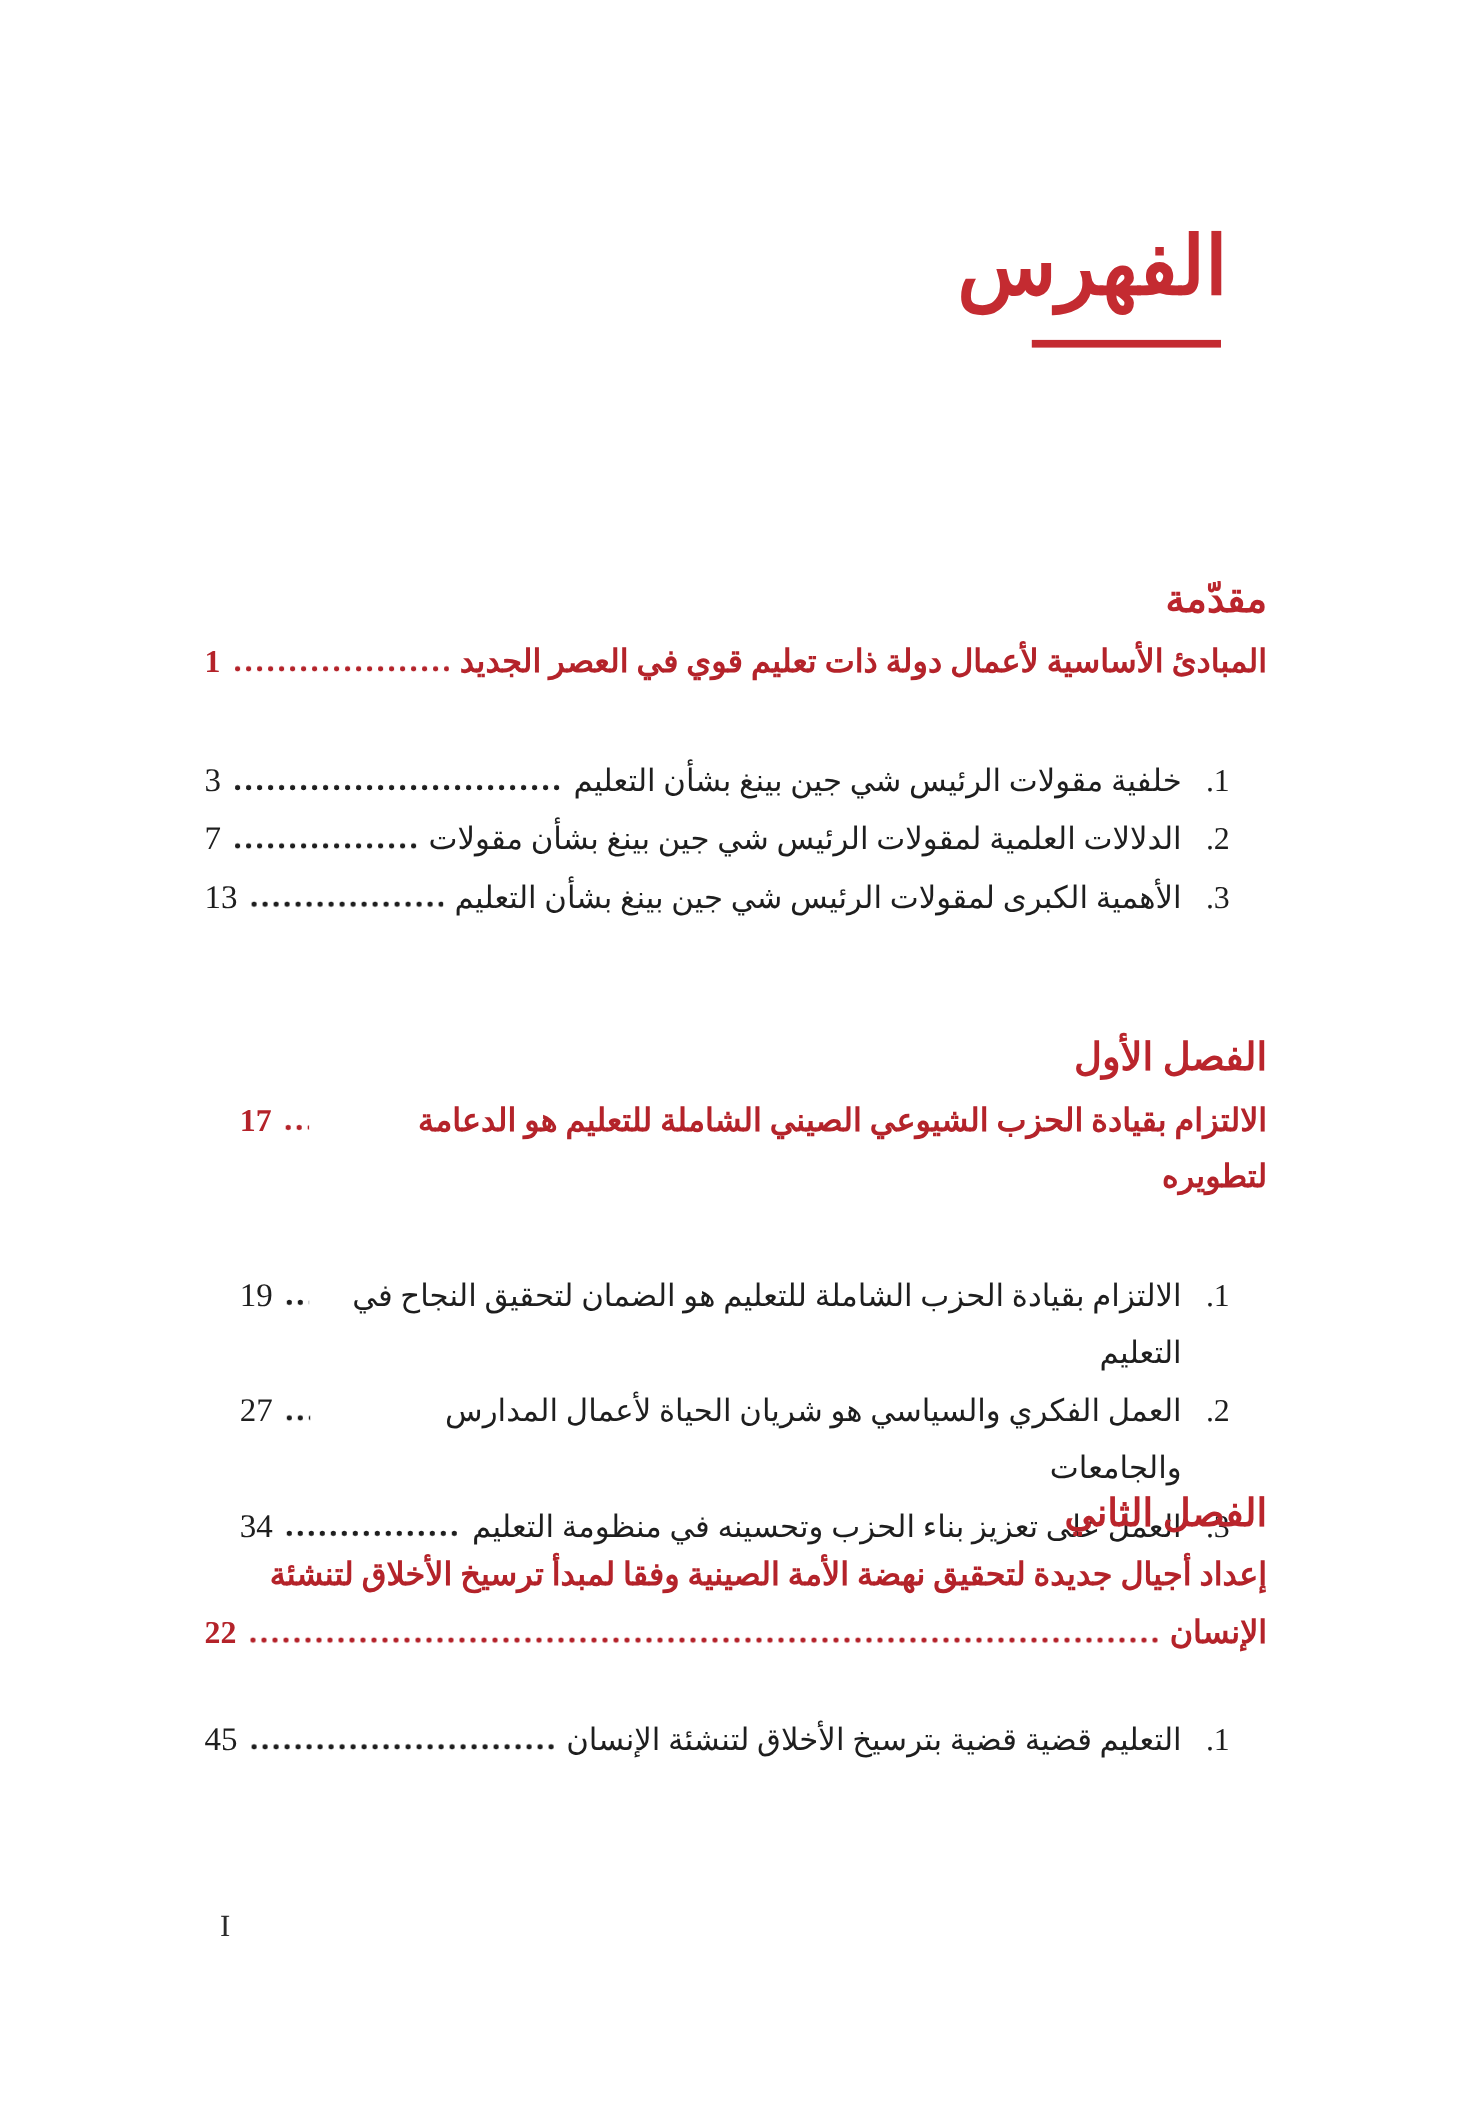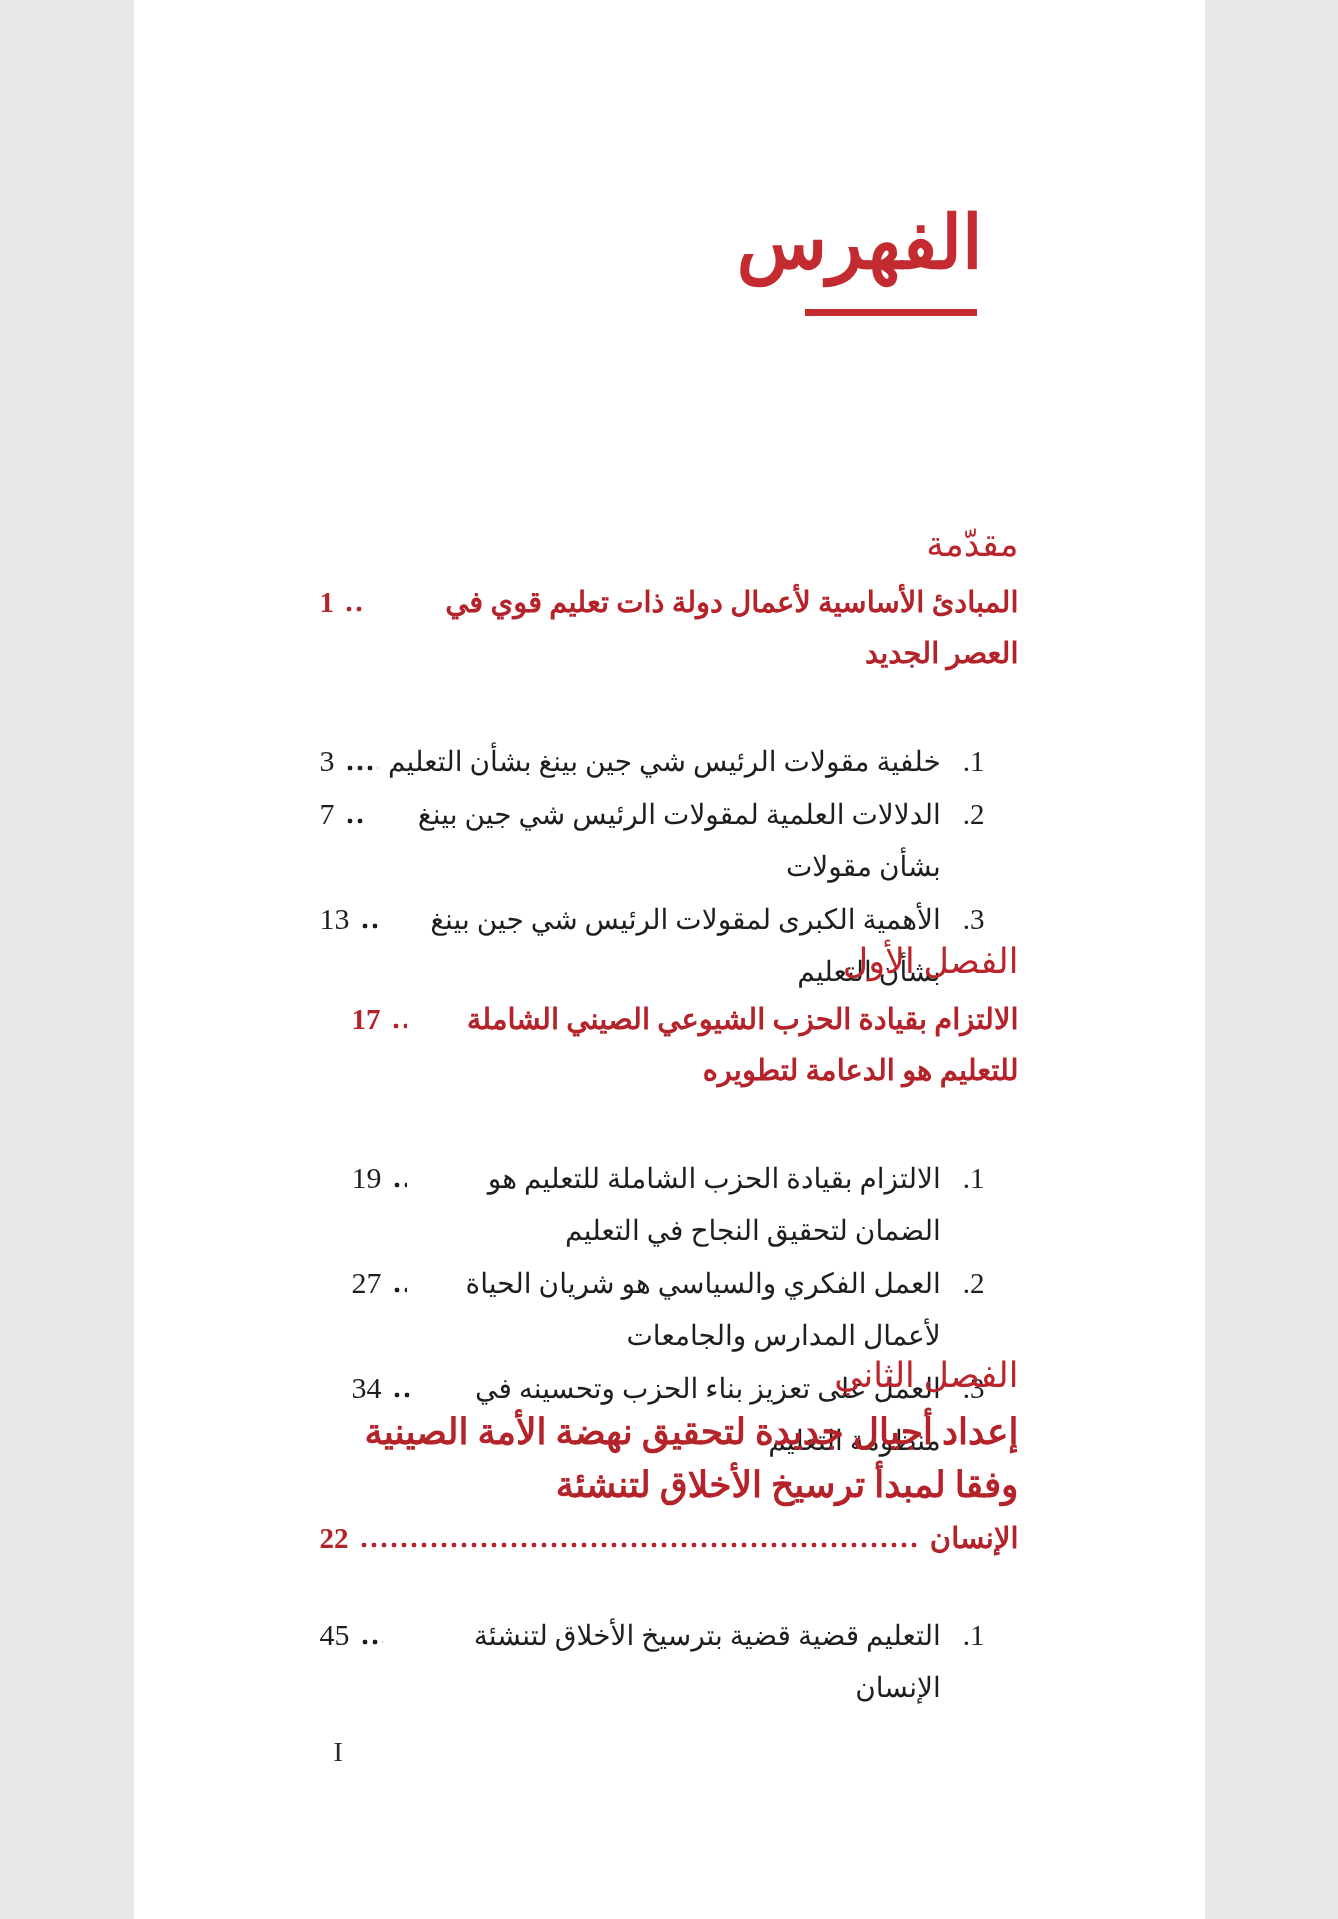--- a/index.html
+++ b/index.html
@@ -1,18 +1,18 @@
 <!DOCTYPE html>
 <html lang="ar" style="--title-red: #c42b31; --heading-red: #ba252c; --entry-red: #b4232a;"><head>
 <meta charset="utf-8">
 <style>
   html,body{margin:0;padding:0;background:#e8e8e8;}
   .page{
     position:relative;
-    width:1071px;height:1919px;
+    width:1338px;height:1919px;
     margin:0 auto;
     background:#ffffff;
     overflow:hidden;
     font-family:"Liberation Serif","DejaVu Serif",serif;
     color:#1e1e1e;
   }
   
   .doc-title{
     position:absolute;top:188px;right:222px;
     font-size:74px;line-height:110px;font-weight:700;
@@ -24,36 +24,36 @@
     position:absolute;top:309px;right:228px;
     width:172px;height:7px;
     background:var(--title-red);
   }
   
   .section{position:absolute;left:186px;right:186px;direction:rtl;}
   .sec-intro{top:519px;}
   .sec-ch1{top:936px;margin-left:32px;}
   .sec-ch2{top:1350px;}
   .section-heading{
-    font-size:35px;line-height:52px;font-weight:400;
+    font-size:35px;line-height:52px;font-weight:700;
     color:var(--heading-red);
     text-align:right;
   }
   
   .toc-row{
     display:flex;direction:rtl;align-items:baseline;
   }
   .entry-row{
     margin-top:6px;
     font-size:29px;line-height:51px;font-weight:700;
     color:var(--entry-red);
   }
   .entry-para{
     margin-top:4px;
-    font-size:36px;line-height:53px;font-weight:700;
+    font-size:29px;line-height:53px;font-weight:700;
     color:var(--entry-red);
     text-align:right;
   }
   .entry-row2{
     font-size:29px;line-height:53px;font-weight:700;
     color:var(--entry-red);
   }
   .items{margin-top:56px;}
   .items-ch2{margin-top:44px;}
   .item-row{

